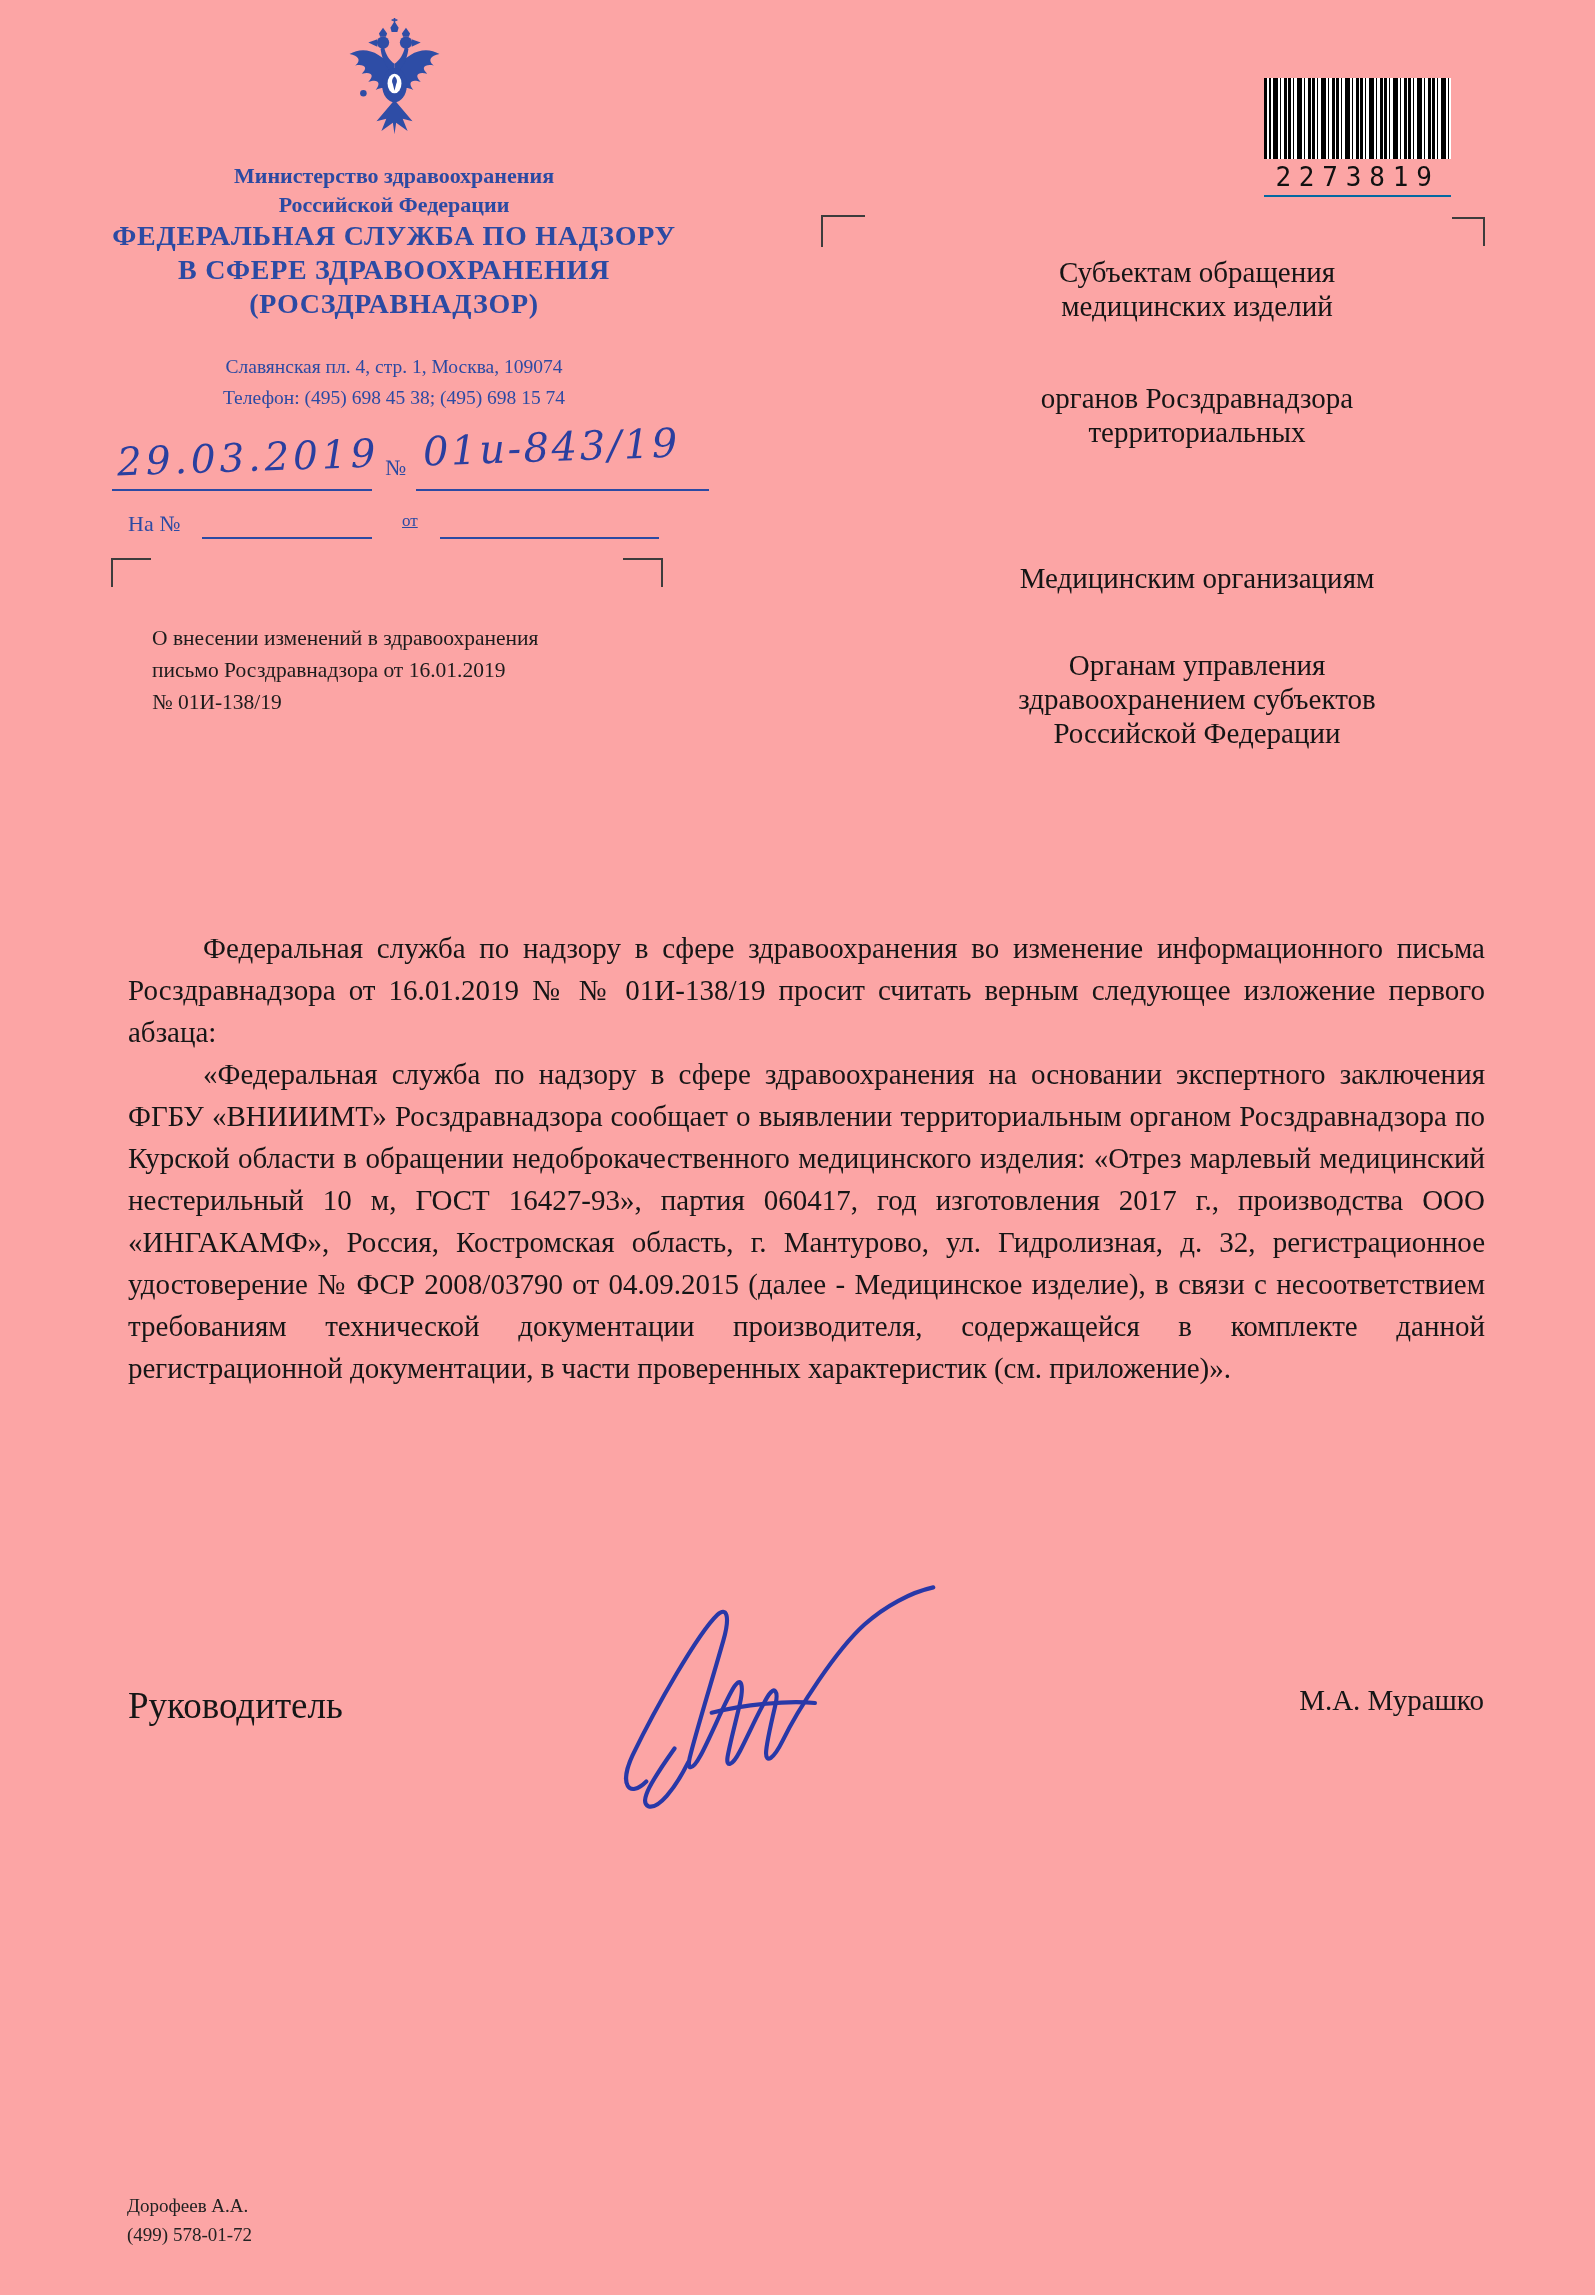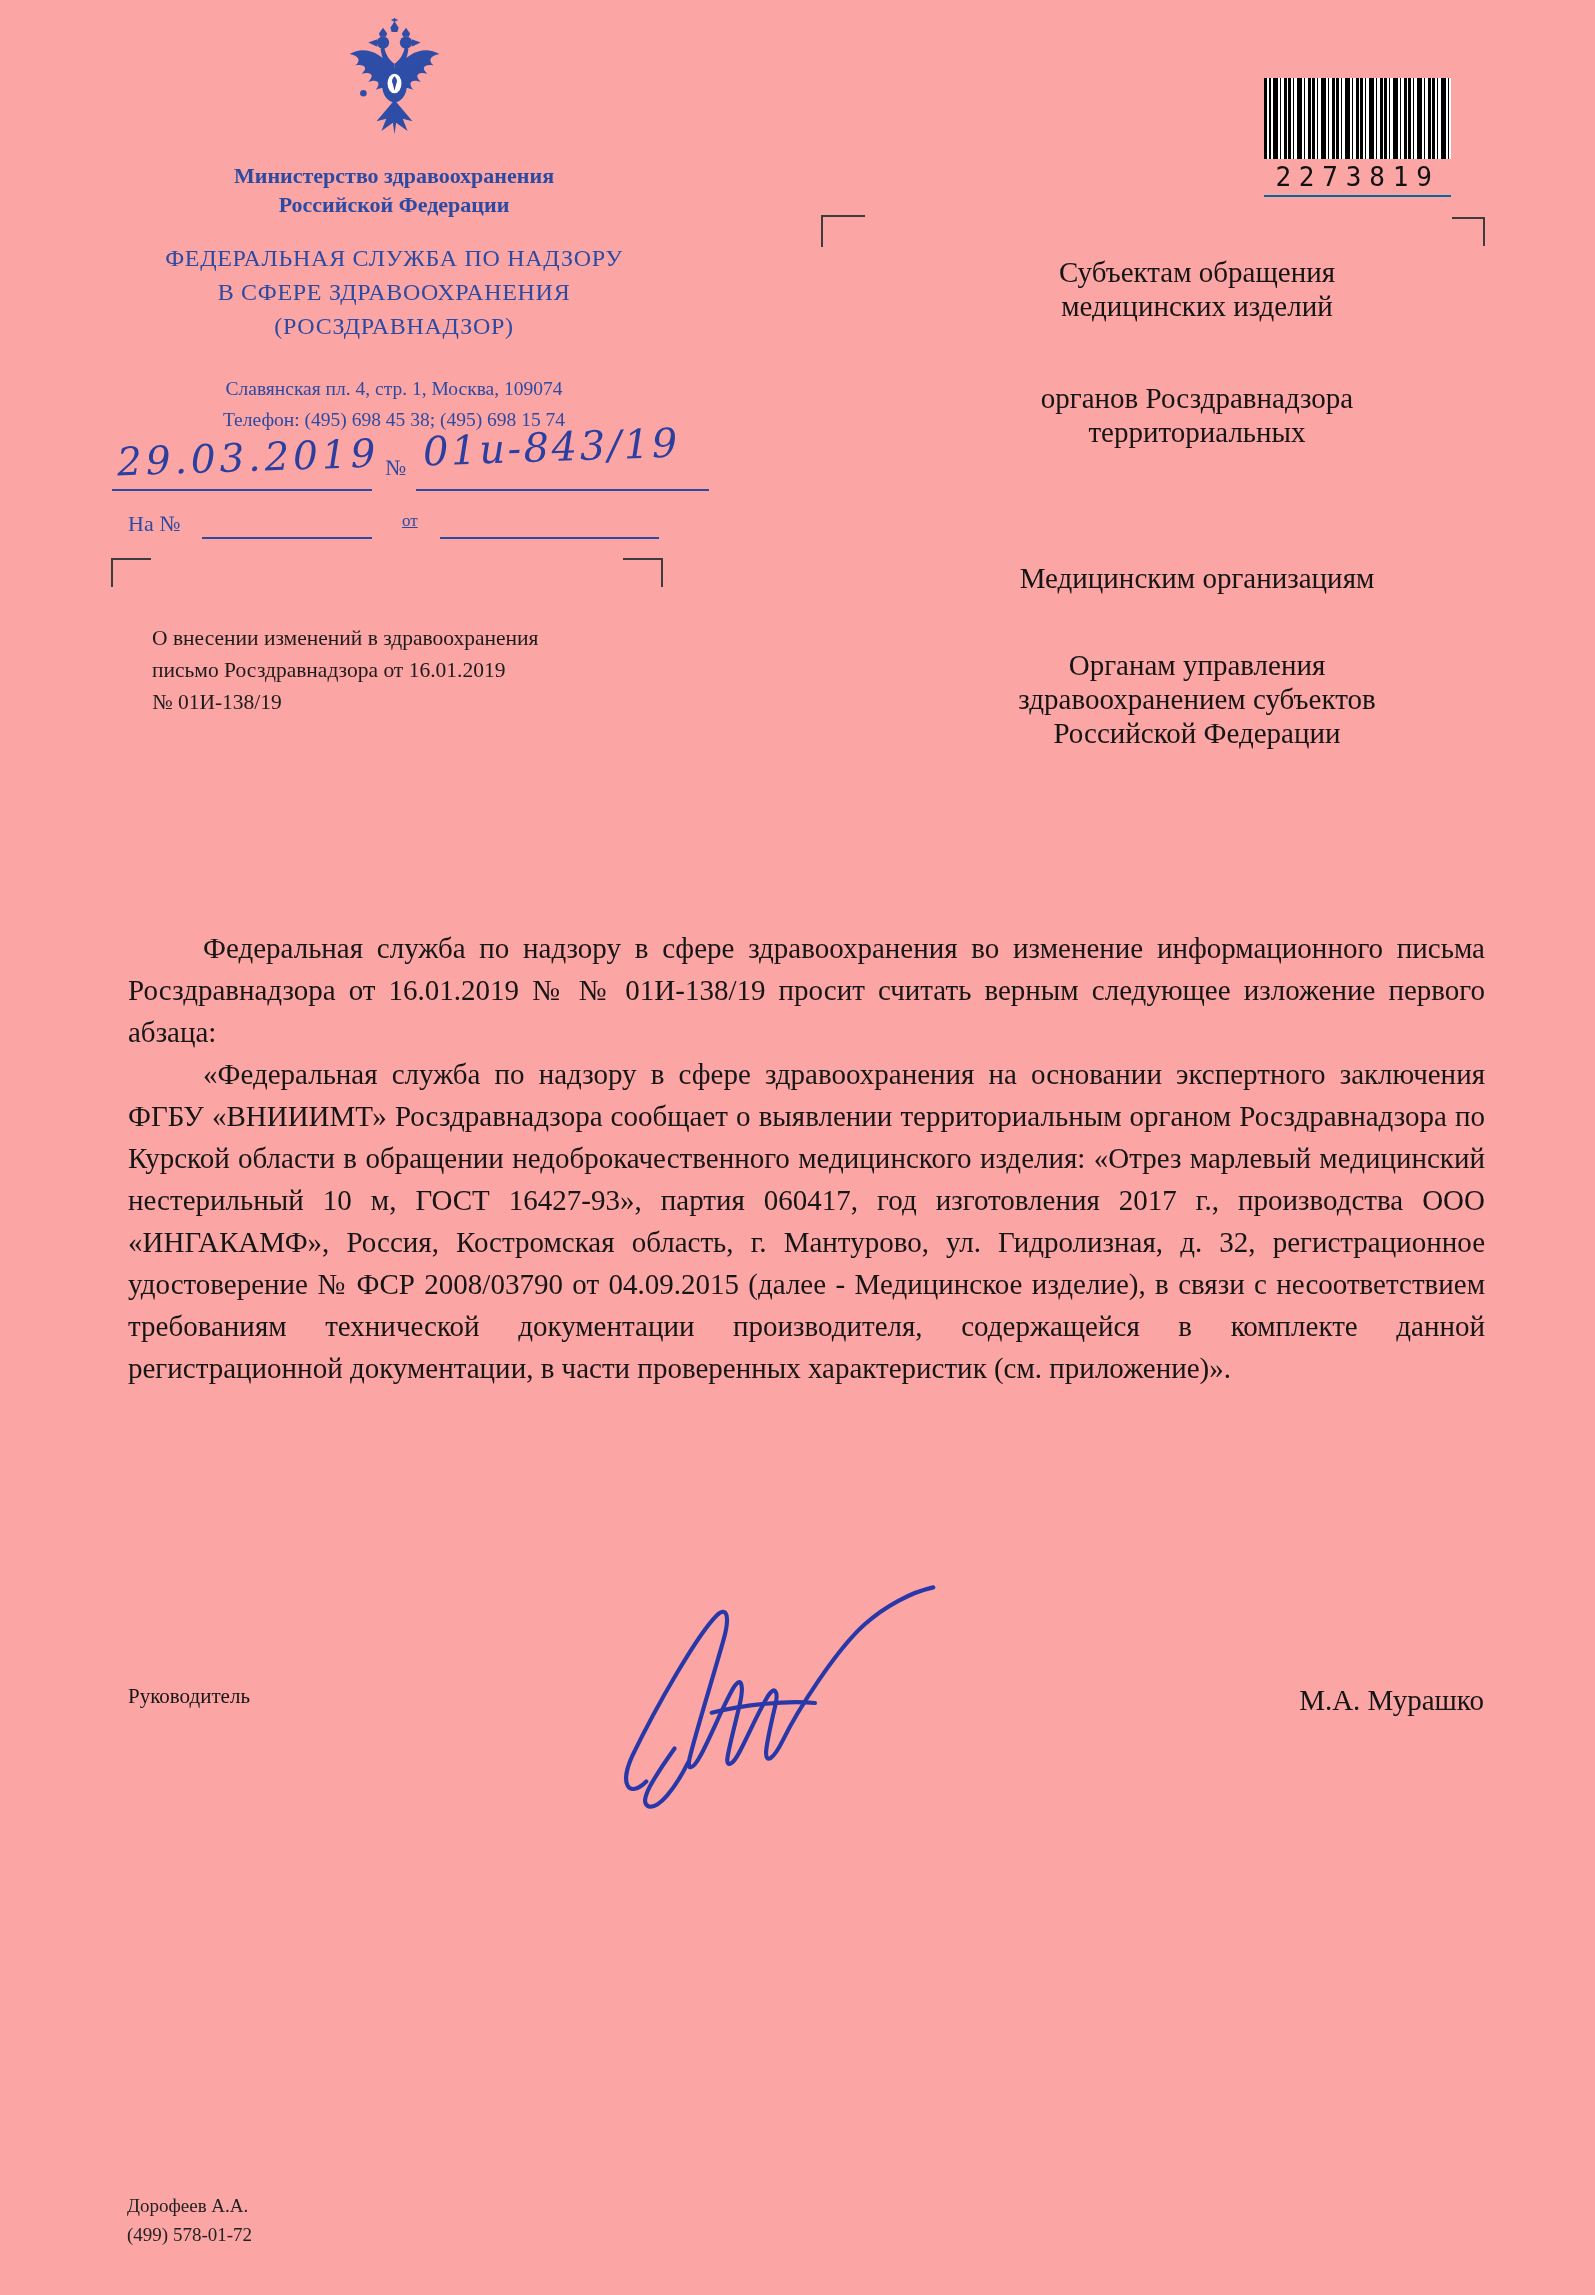--- a/index.html
+++ b/index.html
@@ -16,21 +16,21 @@
   }
   .abs{position:absolute;}
 
   
   .letterhead{
     position:absolute;left:85px;top:18px;width:618px;
     text-align:center;color:var(--blue);
   }
   .emblem{display:block;margin:0 auto;}
   .ministry{margin-top:11.7px;font-size:22px;font-weight:bold;line-height:29px;}
-  .service{margin-top:22px;font-size:24px;font-weight:normal;line-height:34px;letter-spacing:0.7px;}
+  .service{margin-top:0;font-size:28px;font-weight:bold;line-height:34px;letter-spacing:0.7px;}
   .lh-address{margin-top:30px;font-size:19.5px;line-height:31px;}
 
   
   .hand{
     font-family:"DejaVu Serif", serif;
     font-style:italic;
     color:var(--ink);
     transform:rotate(-2deg);
     white-space:nowrap;
   }
@@ -80,21 +80,21 @@
   .rec-g2{top:381px;}
   .rec-g3{top:561px;}
   .rec-g4{top:648px;}
 
   
   .body-text{left:128px;top:927px;width:1357px;font-size:29px;line-height:42px;
     text-align:justify;color:#161616;}
   .body-text p{margin:0;text-indent:75px;}
 
   
-  .sig-title{left:128px;top:1684px;font-size:21px;color:#161616;}
+  .sig-title{left:128px;top:1684px;font-size:37px;color:#161616;}
   .sig-name{right:111px;top:1684px;font-size:29px;color:#161616;}
   .sig-script{left:605px;top:1575px;}
 
   
   .footer{left:127px;top:2191px;font-size:19px;line-height:29px;color:#222;}
 </style>
 </head>
 <body>
 
 <div class="page">

